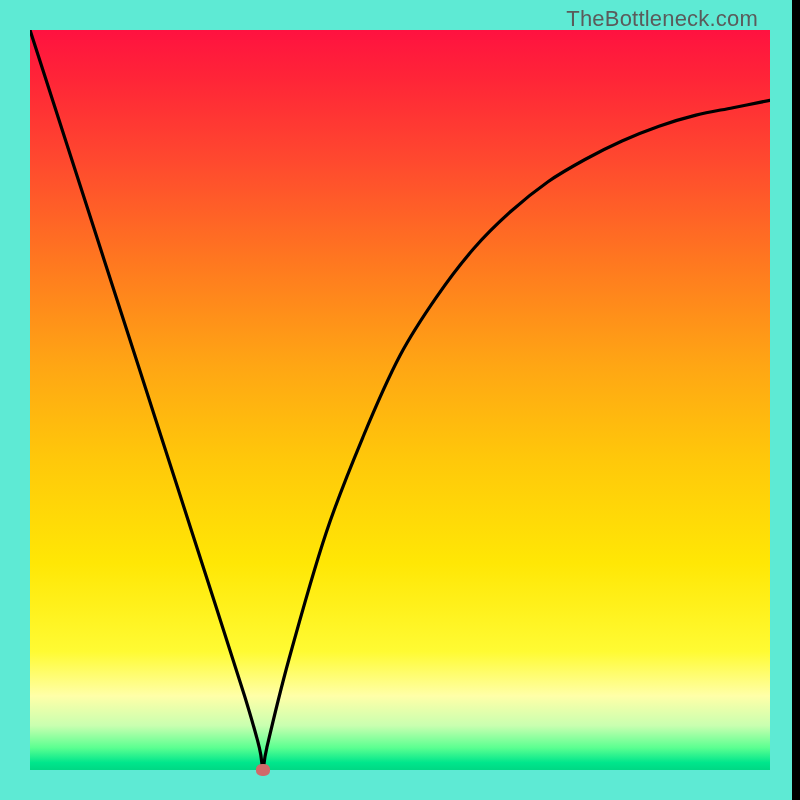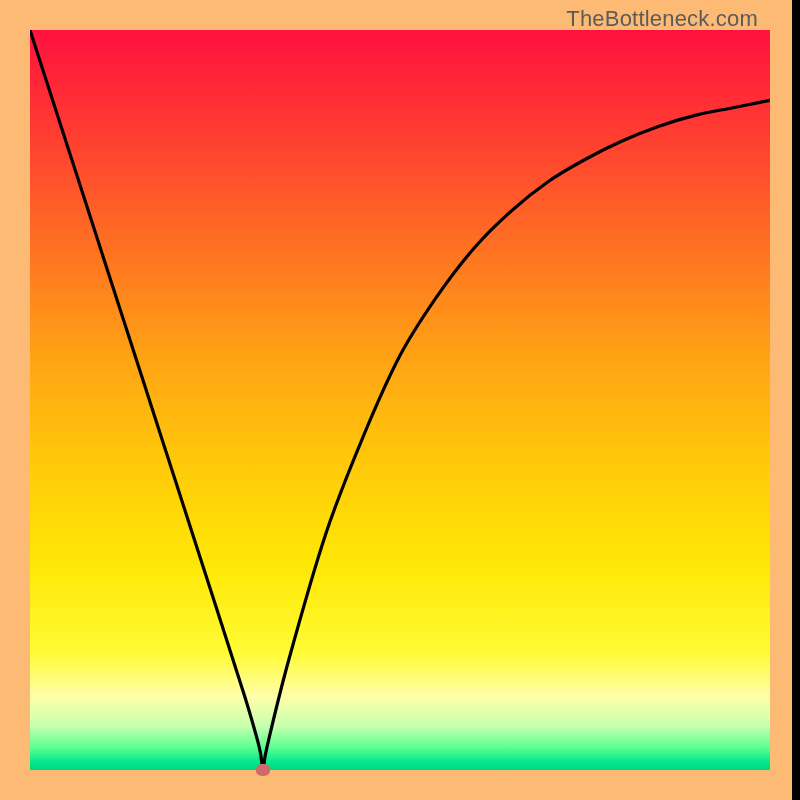--- a/index.html
+++ b/index.html
@@ -8,21 +8,21 @@
     width: 800px;
     height: 800px;
     overflow: hidden;
     background: #000;
     font-family: Arial, Helvetica, sans-serif;
   }
   .frame {
     position: relative;
     width: 792px;
     height: 800px;
-    background: #fdba74;
+    background: #5eead4;
   }
   .plot-area {
     position: absolute;
     left: 30px;
     top: 30px;
     width: 740px;
     height: 740px;
     
     background: linear-gradient(to bottom,
       #ff1240 0%,

